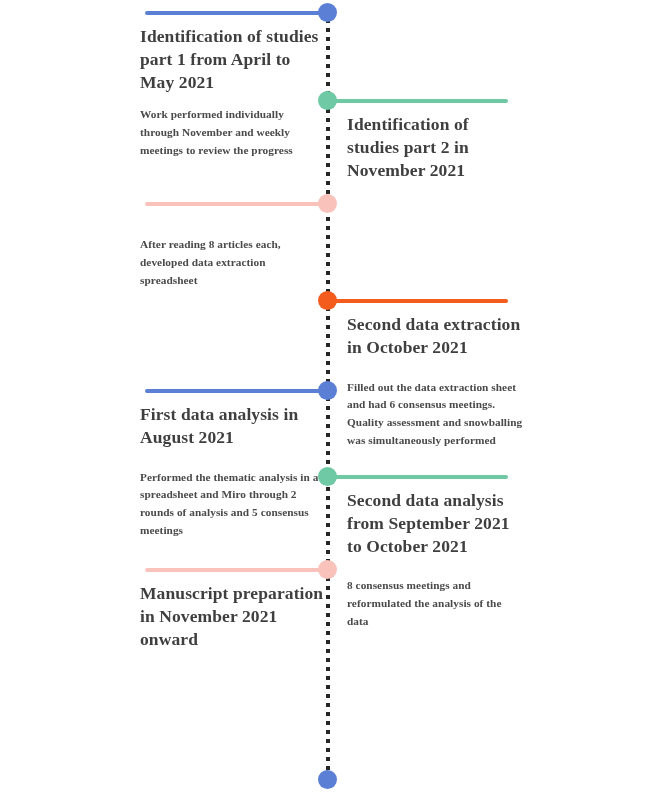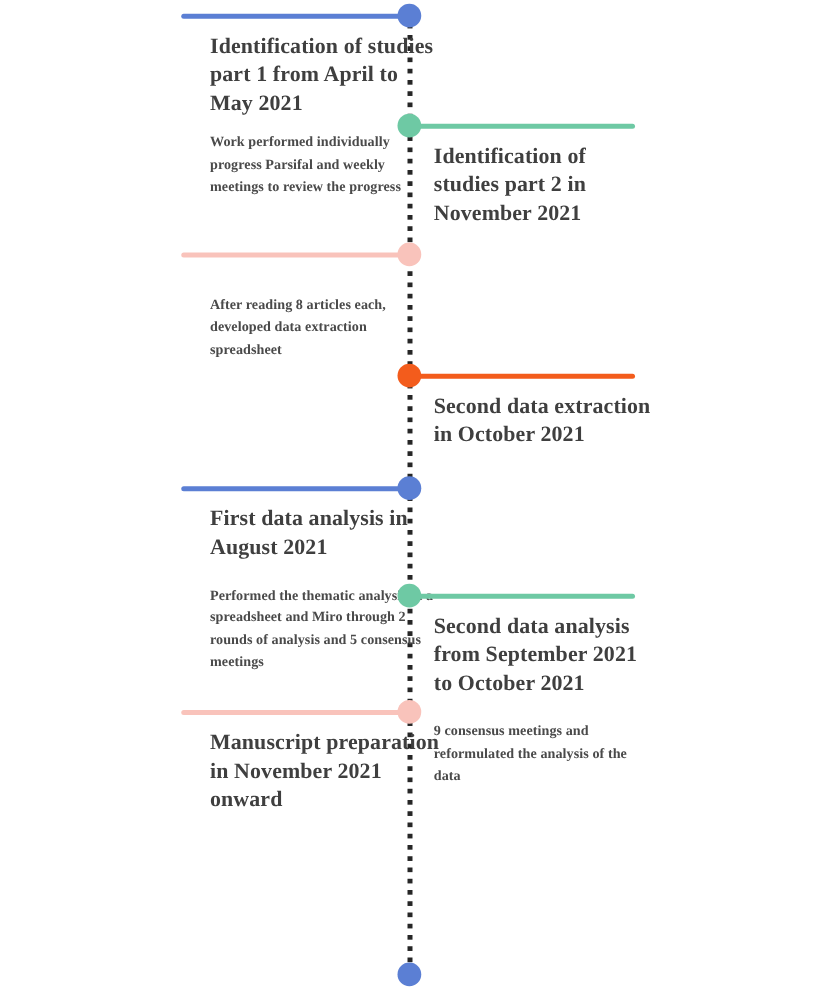--- a/index.html
+++ b/index.html
@@ -50,21 +50,21 @@
     position: absolute;
     width: 19px;
     height: 19px;
     border-radius: 50%;
     left: 318px;
   }
   .milestone-body {
     position: absolute;
     width: 184px;
   }
-  .milestone-body.left  { left: 140px;  text-align: left; margin-left: 28px; }
+  .milestone-body.left  { left: 140px;  text-align: left; }
   .milestone-body.right { left: 347px;  text-align: left; }
 
   .m-title {
     font-family: "Liberation Serif", "DejaVu Serif", serif;
     font-weight: bold;
     font-size: 17.5px;
     line-height: 1.30;
     color: #3f3f3f;
     margin: 0 0 13px 0;
     letter-spacing: 0.1px;
@@ -91,21 +91,21 @@
 
 <div id="timeline-canvas">
 
   <div class="spine" style="background-image: linear-gradient(rgb(38, 38, 38) 0px, rgb(38, 38, 38) 4px, rgba(0, 0, 0, 0) 4px, rgba(0, 0, 0, 0) 9px);"></div>
 
   <div class="milestone">
     <div class="branch-line" style="left:145px; width:182px; top:11px; background:#5b7fd4;"></div>
     <div class="node-dot" style="top:3px; background:#5b7fd4;"></div>
     <div class="milestone-body left" style="top:25px;">
       <p class="m-title">Identification of studies part 1 from April to May 2021</p>
-      <p class="m-desc">Work performed individually progress Parsifal and weekly meetings to review the progress</p>
+      <p class="m-desc">Work performed individually through November and weekly meetings to review the progress</p>
     </div>
   </div>
 
   <div class="milestone">
     <div class="branch-line" style="left:330px; width:178px; top:99px; background:#6ec9a4;"></div>
     <div class="node-dot" style="top:91px; background:#6ec9a4;"></div>
     <div class="milestone-body right" style="top:113px; width:178px;">
       <p class="m-title">Identification of studies part 2 in November 2021</p>
     </div>
   </div>
@@ -116,38 +116,39 @@
     <div class="milestone-body left" style="top:216px;">
       <p class="m-desc" style="margin-top:20px;">After reading 8 articles each, developed data extraction spreadsheet</p>
     </div>
   </div>
 
   <div class="milestone">
     <div class="branch-line" style="left:330px; width:178px; top:299px; background:#f35c1c;"></div>
     <div class="node-dot" style="top:291px; background:#f35c1c;"></div>
     <div class="milestone-body right" style="top:313px; width:178px;">
       <p class="m-title">Second data extraction in October 2021</p>
+      <p class="m-desc" style="margin-top:20px;">Filled out the data extraction sheet and had 6 consensus meetings. Quality assessment and snowballing was simultaneously performed</p>
     </div>
   </div>
 
   <div class="milestone">
     <div class="branch-line" style="left:145px; width:182px; top:389px; background:#5b7fd4;"></div>
     <div class="node-dot" style="top:381px; background:#5b7fd4;"></div>
     <div class="milestone-body left" style="top:403px;">
       <p class="m-title">First data analysis in August 2021</p>
       <p class="m-desc" style="margin-top:20px;">Performed the thematic analysis in a spreadsheet and Miro through 2 rounds of analysis and 5 consensus meetings</p>
     </div>
   </div>
 
   <div class="milestone">
     <div class="branch-line" style="left:330px; width:178px; top:475px; background:#6ec9a4;"></div>
     <div class="node-dot" style="top:467px; background:#6ec9a4;"></div>
     <div class="milestone-body right" style="top:489px; width:178px;">
       <p class="m-title">Second data analysis from September 2021 to October 2021</p>
-      <p class="m-desc" style="margin-top:20px;">9 consensus meetings and reformulated the analysis of the data</p>
+      <p class="m-desc" style="margin-top:20px;">8 consensus meetings and reformulated the analysis of the data</p>
     </div>
   </div>
 
   <div class="milestone">
     <div class="branch-line" style="left:145px; width:182px; top:568px; background:#f9c3bb;"></div>
     <div class="node-dot" style="top:560px; background:#f9c3bb;"></div>
     <div class="milestone-body left" style="top:582px;">
       <p class="m-title">Manuscript preparation in November 2021 onward</p>
       <p class="m-desc"></p>
     </div>

